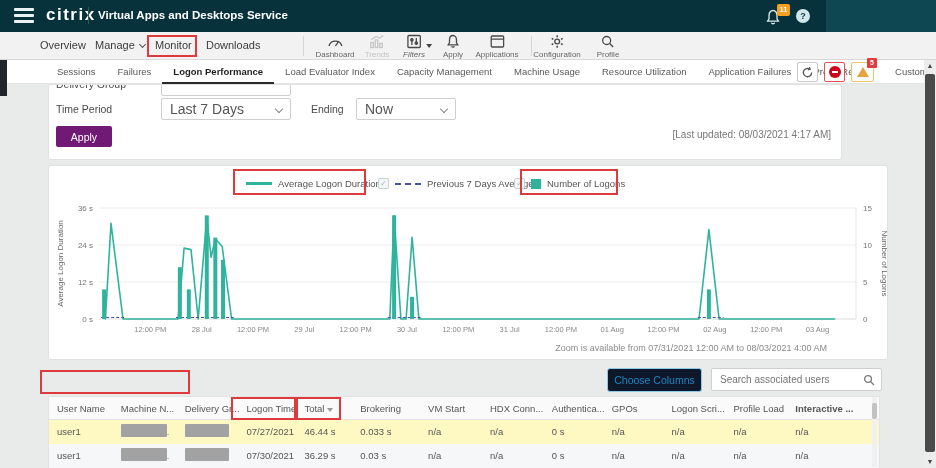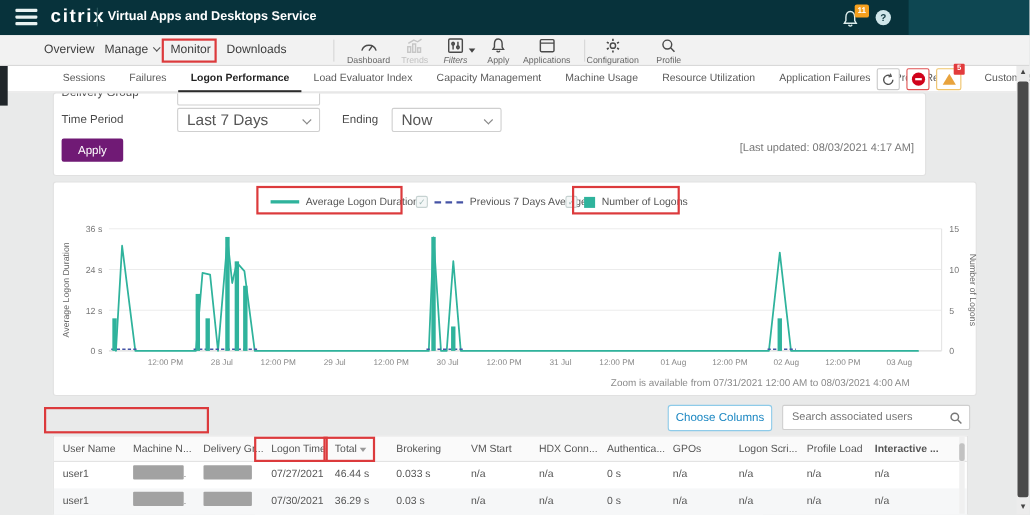--- a/index.html
+++ b/index.html
@@ -71,28 +71,28 @@
   .legend-item { position:absolute; top:12px; display:flex; align-items:center; gap:6px; font-size:9.5px; color:#555; white-space:nowrap; }
   .sw-line { width:26px; height:2.5px; background:#2fb39c; }
   .sw-dashed { width:26px; border-top:2px dashed #4553a5; }
   .sw-square { width:10px; height:10px; background:#2fb39c; }
   .chk { width:11px; height:11px; border:1px solid #c6d2d1; border-radius:2px; background:#f4f7f7; color:#9fb9b6;
      font-size:8px; line-height:10px; text-align:center; cursor:pointer; }
   .chart-foot { position:absolute; right:60px; bottom:6px; font-size:9px; color:#8a8a8a; }
 
   
   .section-title { position:absolute; left:48px; top:375px; font-size:12.5px; font-weight:700; color:#333; }
-  .choose-cols { position:absolute; left:607px; top:368px; width:95px; height:24px; background:#ffffff; border:1px solid #8ecbe9;
+  .choose-cols { position:absolute; left:607px; top:368px; width:95px; height:24px; background:#0f172a; border:1px solid #8ecbe9;
      border-radius:3px; color:#1b87c2; font-size:10.5px; font-family:"Liberation Sans",sans-serif; cursor:pointer; }
   .searchbox { position:absolute; left:711px; top:368px; width:171px; height:23px; border:1px solid #cfcfcf; border-radius:2px; background:#fff; }
   .searchbox input { position:absolute; left:0; top:0; width:148px; height:21px; border:none; outline:none; padding-left:8px;
      font-size:10px; color:#555; font-family:"Liberation Sans",sans-serif; background:transparent; }
   .searchbox svg { position:absolute; right:6px; top:5px; stroke:#777; fill:none; stroke-width:1.3; }
 
-  .table-wrap { position:absolute; left:48px; top:396px; width:832px; border:1px solid #e3e3e3; background:#ffffff; }
+  .table-wrap { position:absolute; left:48px; top:396px; width:832px; border:1px solid #e3e3e3; background:#fef9c3; }
   .trow { display:flex; }
   .trow.head { background:#fafafa; border-bottom:1px solid #e3e3e3; height:23px; }
   .trow.body { height:24px; }
   .trow.body.alt { background:#f6f7f8; }
   .tcell { font-size:9.5px; color:#555; padding:6px 4px 0 8px; overflow:hidden; white-space:nowrap; }
   .trow.head .tcell { color:#555; padding-top:6px; cursor:pointer; }
   .redact-block { display:inline-block; width:70px; height:13px; background:#a2a2a2; border-radius:1px; vertical-align:middle; margin-top:-3px; }
   .sort-caret { display:inline-block; margin-left:3px; width:0; height:0; border-left:3px solid transparent;
      border-right:3px solid transparent; border-top:4px solid #999; }
 

